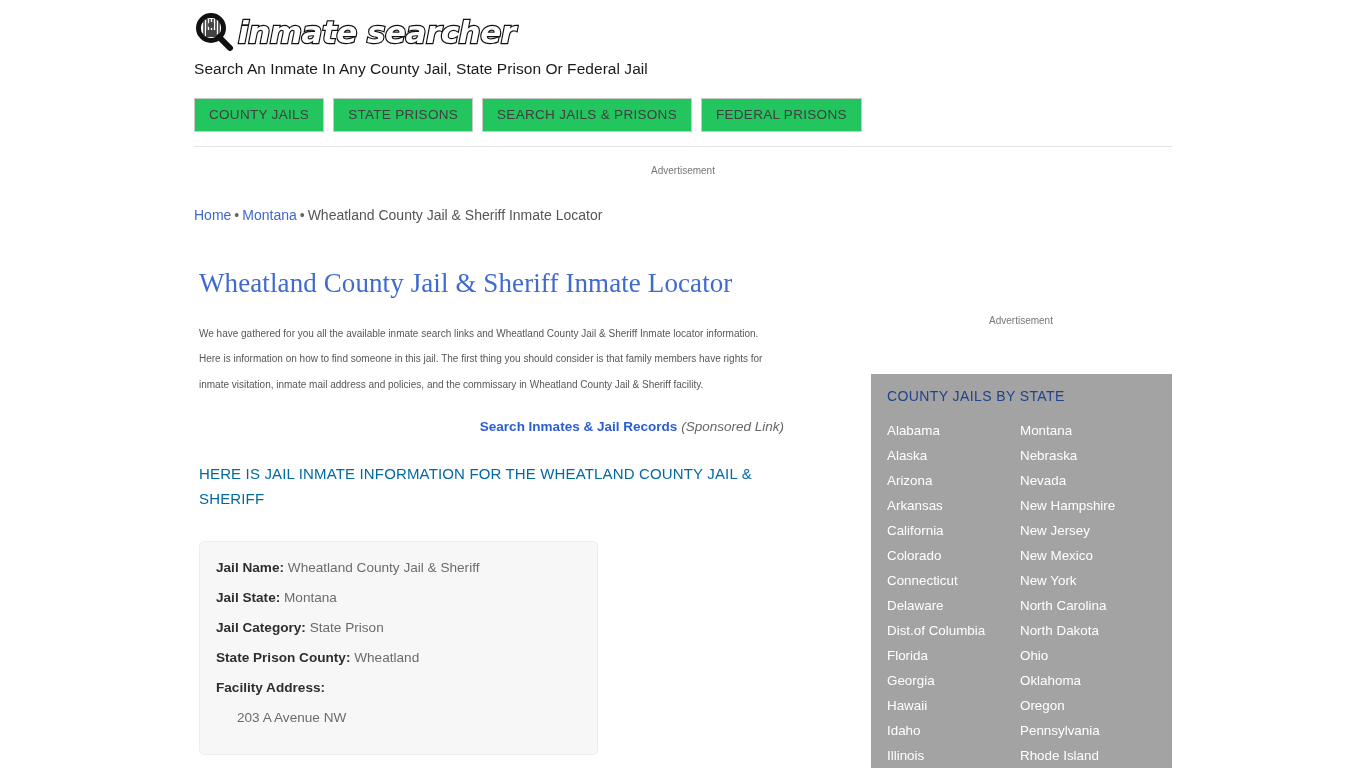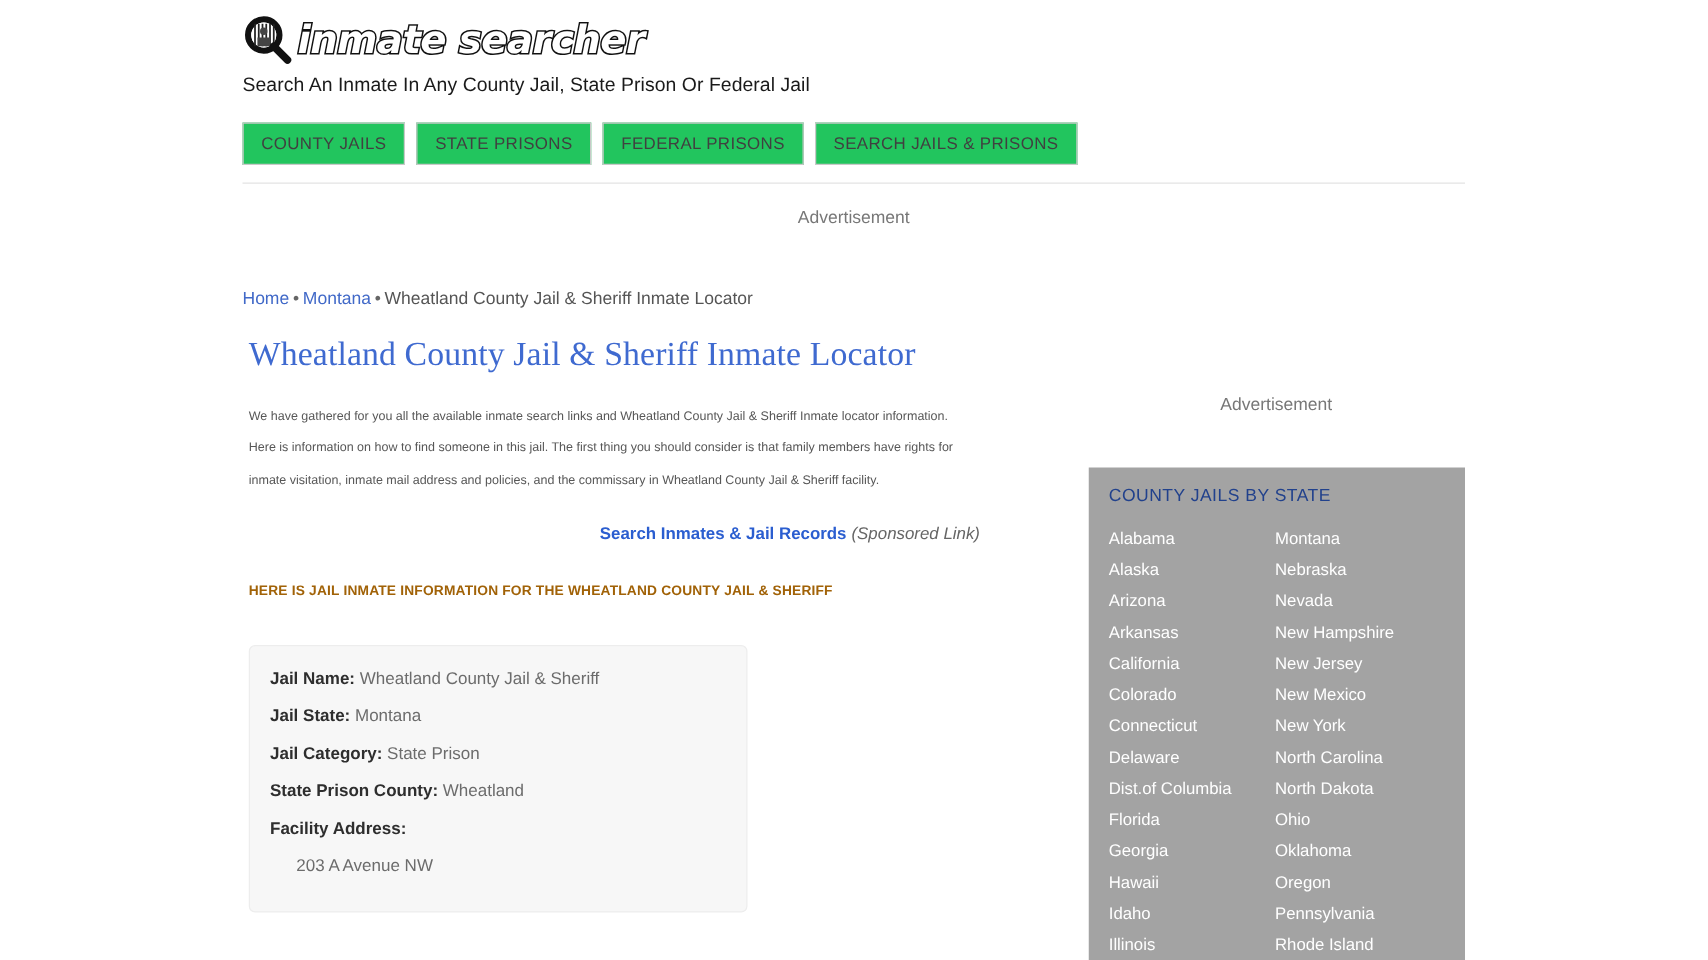--- a/index.html
+++ b/index.html
@@ -49,30 +49,30 @@
     cursor: pointer;
     line-height: 15px;
   }
   .nav-divider {
     position: absolute; left: 194px; top: 146px;
     width: 978px; height: 1px; background: #e4e4e4;
   }
 
   
   .ad-label {
-    font-size: 14px;
+    font-size: 10px;
     color: #777777;
     text-align: center;
   }
   .ad-top { position: absolute; left: 194px; top: 165px; width: 978px; }
   .ad-side { position: absolute; left: 871px; top: 315px; width: 300px; }
 
   
   .breadcrumb {
-    position: absolute; left: 194px; top: 230px;
+    position: absolute; left: 194px; top: 207px;
     font-size: 14px; color: #555555; white-space: nowrap;
   }
   .breadcrumb a { color: #4169c8; text-decoration: none; cursor: pointer; }
   .bc-sep { color: #666666; margin: 0 3px; }
 
   
   .main { position: absolute; left: 199px; top: 266px; width: 600px; }
   h1.page-title {
     font-family: "Liberation Serif", serif;
     font-size: 27px;
@@ -100,23 +100,23 @@
     font-weight: bold;
     text-decoration: none;
     cursor: pointer;
   }
   .sponsored .sp-note {
     color: #666666;
     font-style: italic;
     margin-left: 4px;
   }
   h2.section-title {
-    font-size: 11px;
-    font-weight: bold;
-    color: #a16207;
+    font-size: 15px;
+    font-weight: normal;
+    color: #0369a1;
     margin: 27px 0 0 0;
     line-height: 25px;
     letter-spacing: 0.15px;
     width: 560px;
     text-transform: uppercase;
   }
 
   
   .info-box {
     margin-top: 30px;
@@ -192,22 +192,22 @@
         </svg>
       </span>
       <span class="logo-text">inmate searcher</span>
     </div>
     <div class="tagline">Search An Inmate In Any County Jail, State Prison Or Federal Jail</div>
   </div>
 
   <div class="nav">
     <div class="nav-btn">COUNTY JAILS</div>
     <div class="nav-btn">STATE PRISONS</div>
+    <div class="nav-btn">SEARCH JAILS &amp; PRISONS</div>
     <div class="nav-btn">FEDERAL PRISONS</div>
-    <div class="nav-btn">SEARCH JAILS &amp; PRISONS</div>
   </div>
   <div class="nav-divider"></div>
 
   <div class="ad-top ad-label">Advertisement</div>
 
   <div class="breadcrumb">
     <a>Home</a><span class="bc-sep">•</span><a>Montana</a><span class="bc-sep">•</span><span>Wheatland County Jail &amp; Sheriff Inmate Locator</span>
   </div>
 
   <div class="main">

